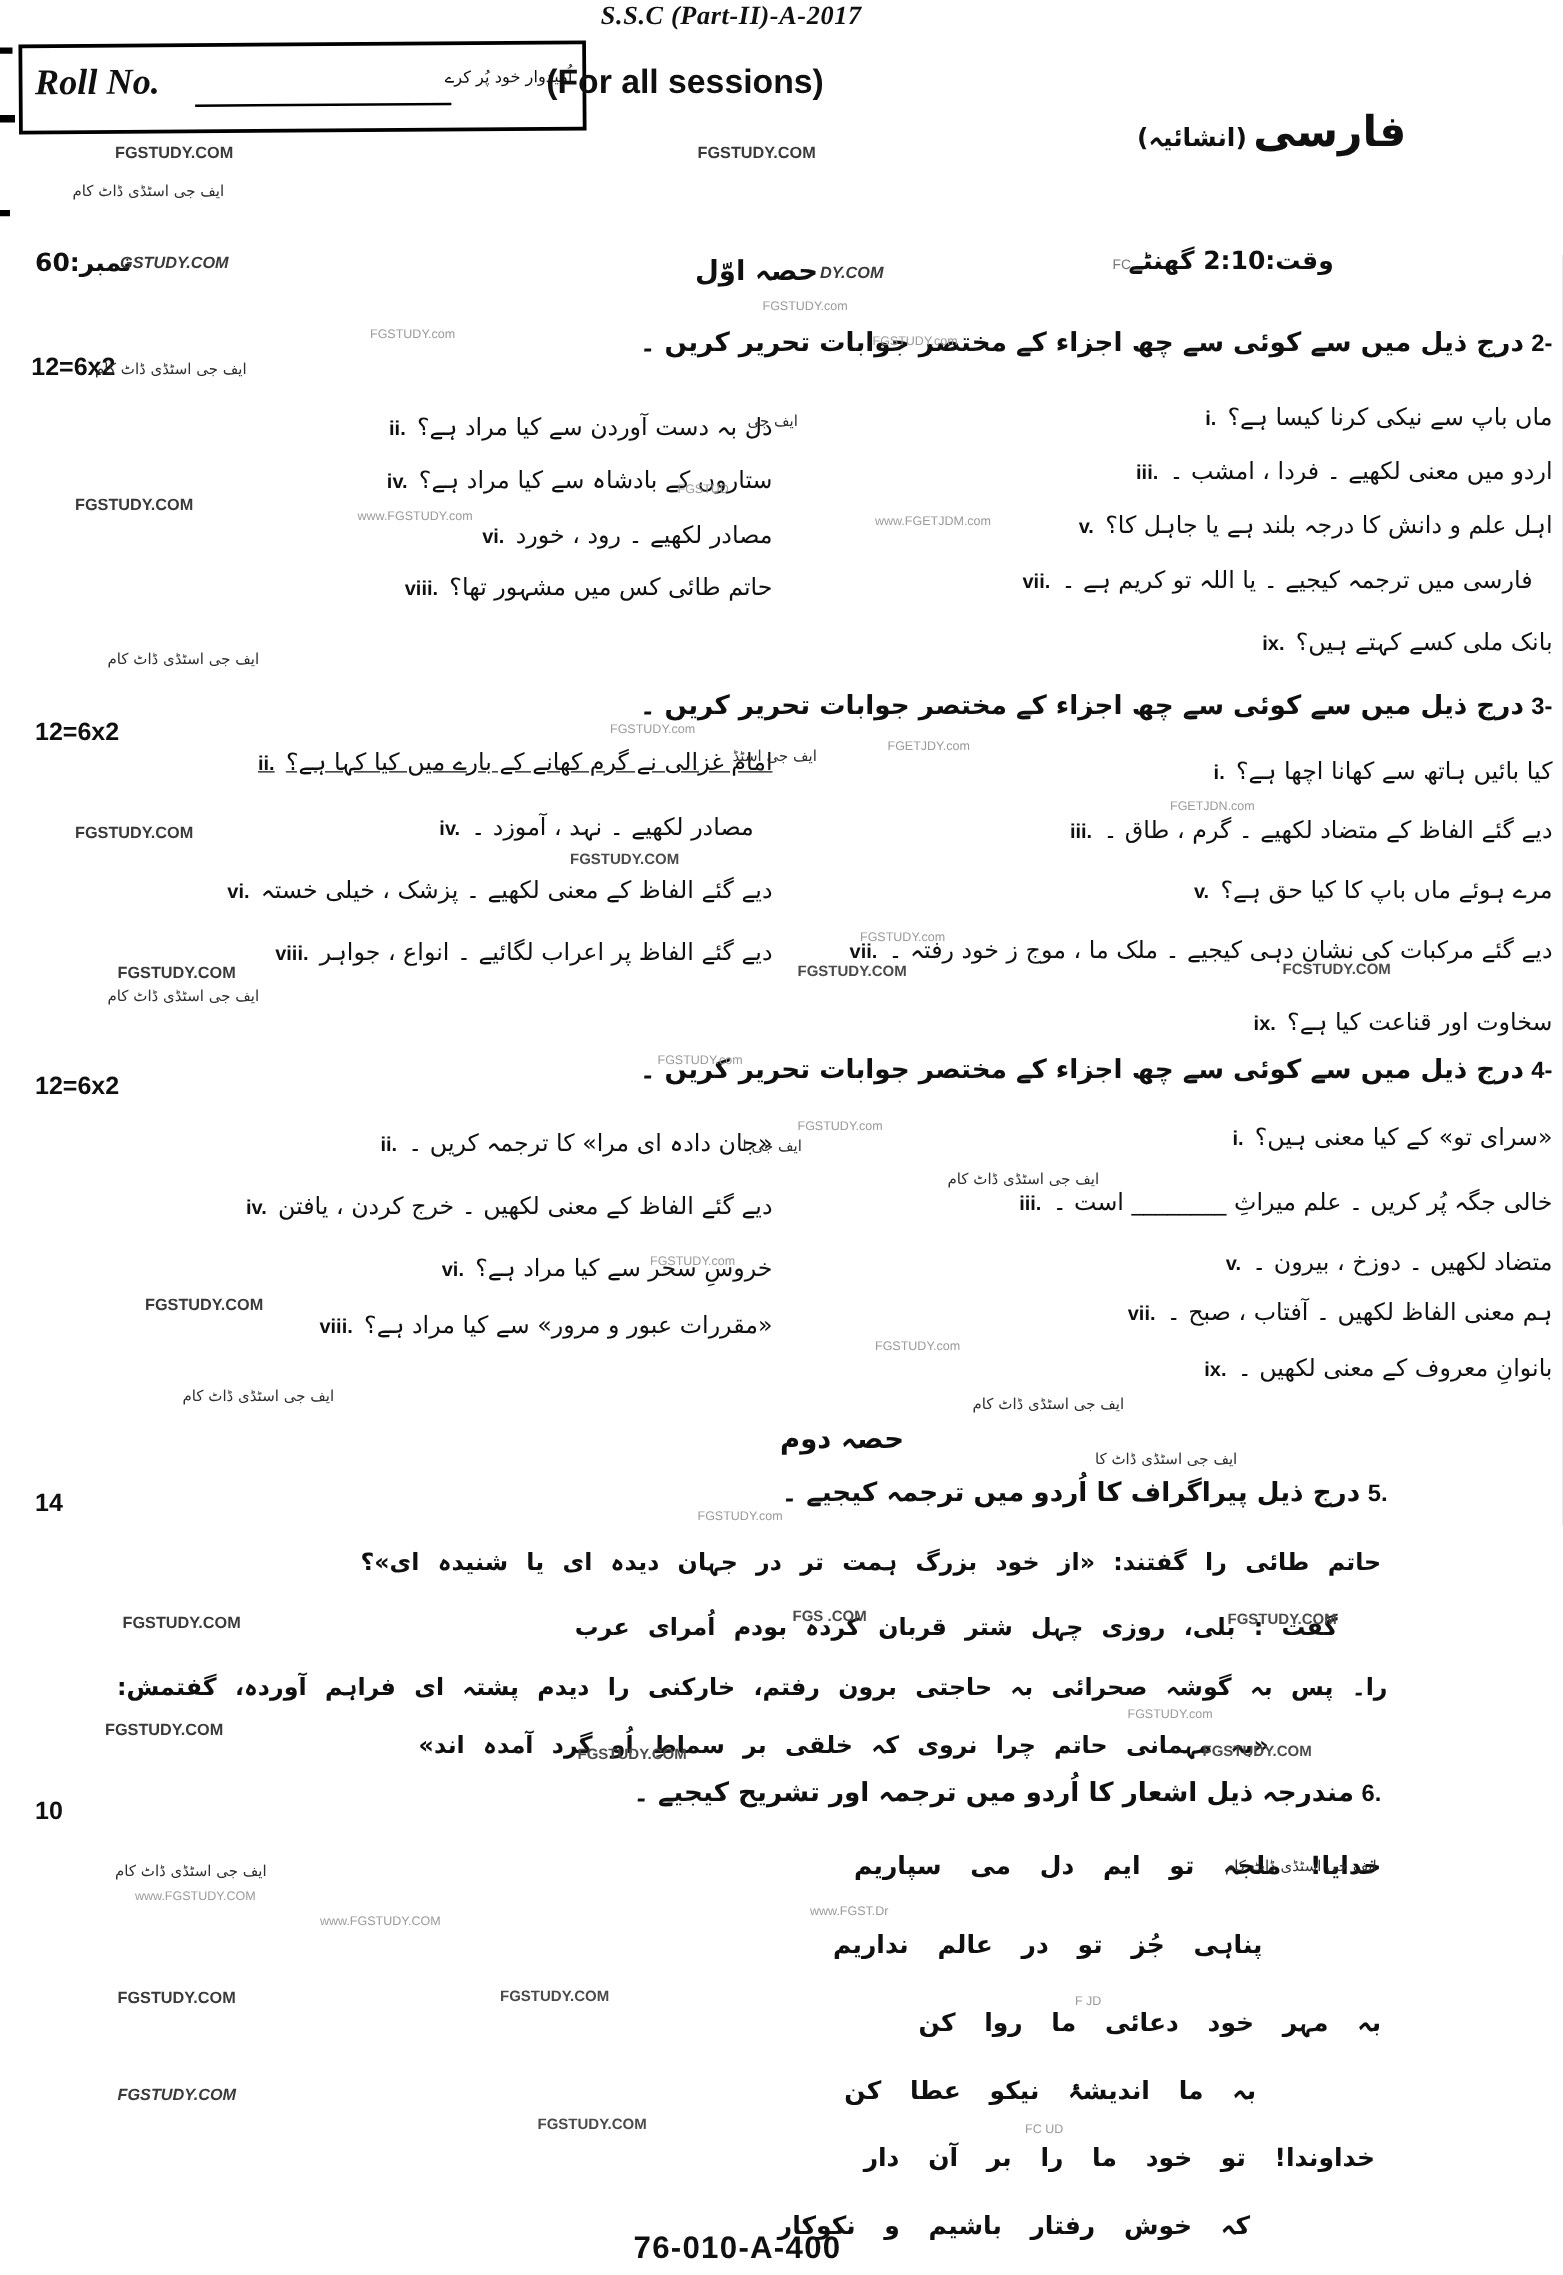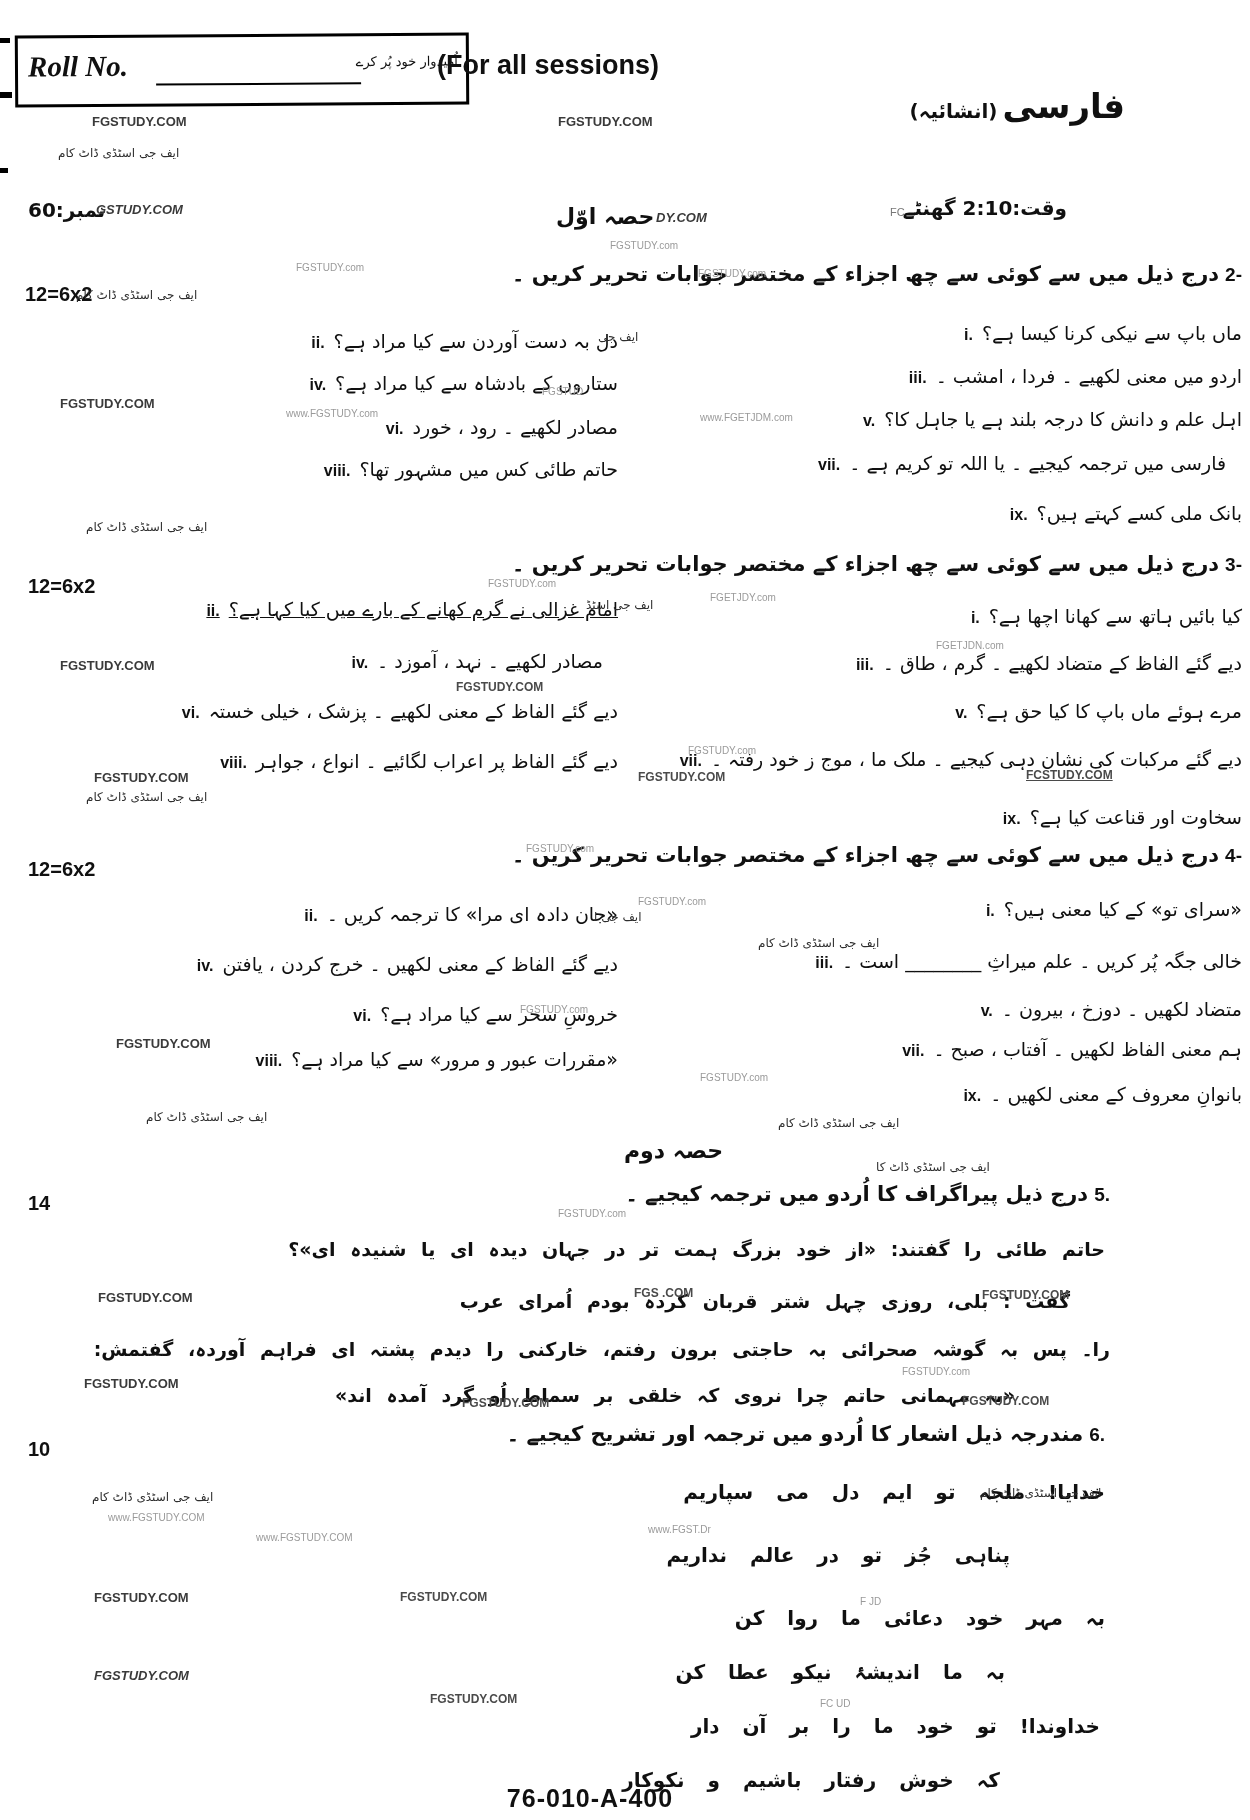--- a/index.html
+++ b/index.html
@@ -43,20 +43,21 @@
   .wm-bi{font:italic 700 13px "Liberation Sans",sans-serif;color:#3a3a3a;}
   .wm-u{font-size:12px;color:#2e2e2e;direction:rtl;}
   .wm-t{font:10px "Liberation Sans",sans-serif;color:#9a9a9a;}
   .wm-f{font:11px "Liberation Sans",sans-serif;color:#777;}
 </style>
 </head>
 <body>
 
 <div class="page">
 
+  <div class="abs exam-code">S.S.C (Part-II)-A-2017</div>
 
   <div class="abs rollbox">
     <span class="rolllabel">Roll No.</span>
     <span class="rollline"></span>
     <span class="rollnote urdu">اُمیدوار خود پُر کرے</span>
   </div>
 
   <div class="abs sessions">(For all sessions)</div>
 
   <div class="abs cropmark" style="left:0;top:38px;width:10px;height:5px;"></div>
@@ -142,21 +143,21 @@
       <div class="abs wm-u" style="left: 86px; top: 520px;">ایف جی اسٹڈی ڈاٹ کام</div>
       <div class="abs wm-t" style="left: 488px; top: 578px;">FGSTUDY.com</div>
       <div class="abs wm-u" style="left: 586px; top: 598px;">ایف جی اسٹڈ</div>
       <div class="abs wm-t" style="left: 710px; top: 592px;">FGETJDY.com</div>
       <div class="abs wm-t" style="left: 936px; top: 640px;">FGETJDN.com</div>
       <div class="abs wm-b" style="left: 60px; top: 658px;">FGSTUDY.COM</div>
       <div class="abs wm-b2" style="left: 456px; top: 680px;">FGSTUDY.COM</div>
       <div class="abs wm-t" style="left: 688px; top: 745px;">FGSTUDY.com</div>
       <div class="abs wm-b" style="left: 94px; top: 770px;">FGSTUDY.COM</div>
       <div class="abs wm-b2" style="left: 638px; top: 770px;">FGSTUDY.COM</div>
-      <div class="abs wm-b2" style="left: 1026px; top: 768px; text-decoration: underline;">FCSTUDY.COM</div>
+      <div class="abs wm-b2" style="left: 1026px; top: 768px;">FCSTUDY.COM</div>
       <div class="abs wm-u" style="left: 86px; top: 790px;">ایف جی اسٹڈی ڈاٹ کام</div>
       <div class="abs wm-t" style="left: 526px; top: 843px;">FGSTUDY.com</div>
       <div class="abs wm-t" style="left: 638px; top: 896px;">FGSTUDY.com</div>
       <div class="abs wm-u" style="left: 594px; top: 910px;">ایف جی ا</div>
       <div class="abs wm-u" style="left: 758px; top: 936px;">ایف جی اسٹڈی ڈاٹ کام</div>
       <div class="abs wm-t" style="left: 520px; top: 1004px;">FGSTUDY.com</div>
       <div class="abs wm-b" style="left: 116px; top: 1036px;">FGSTUDY.COM</div>
       <div class="abs wm-t" style="left: 700px; top: 1072px;">FGSTUDY.com</div>
       <div class="abs wm-u" style="left: 146px; top: 1110px;">ایف جی اسٹڈی ڈاٹ کام</div>
       <div class="abs wm-u" style="left: 778px; top: 1116px;">ایف جی اسٹڈی ڈاٹ کام</div>

